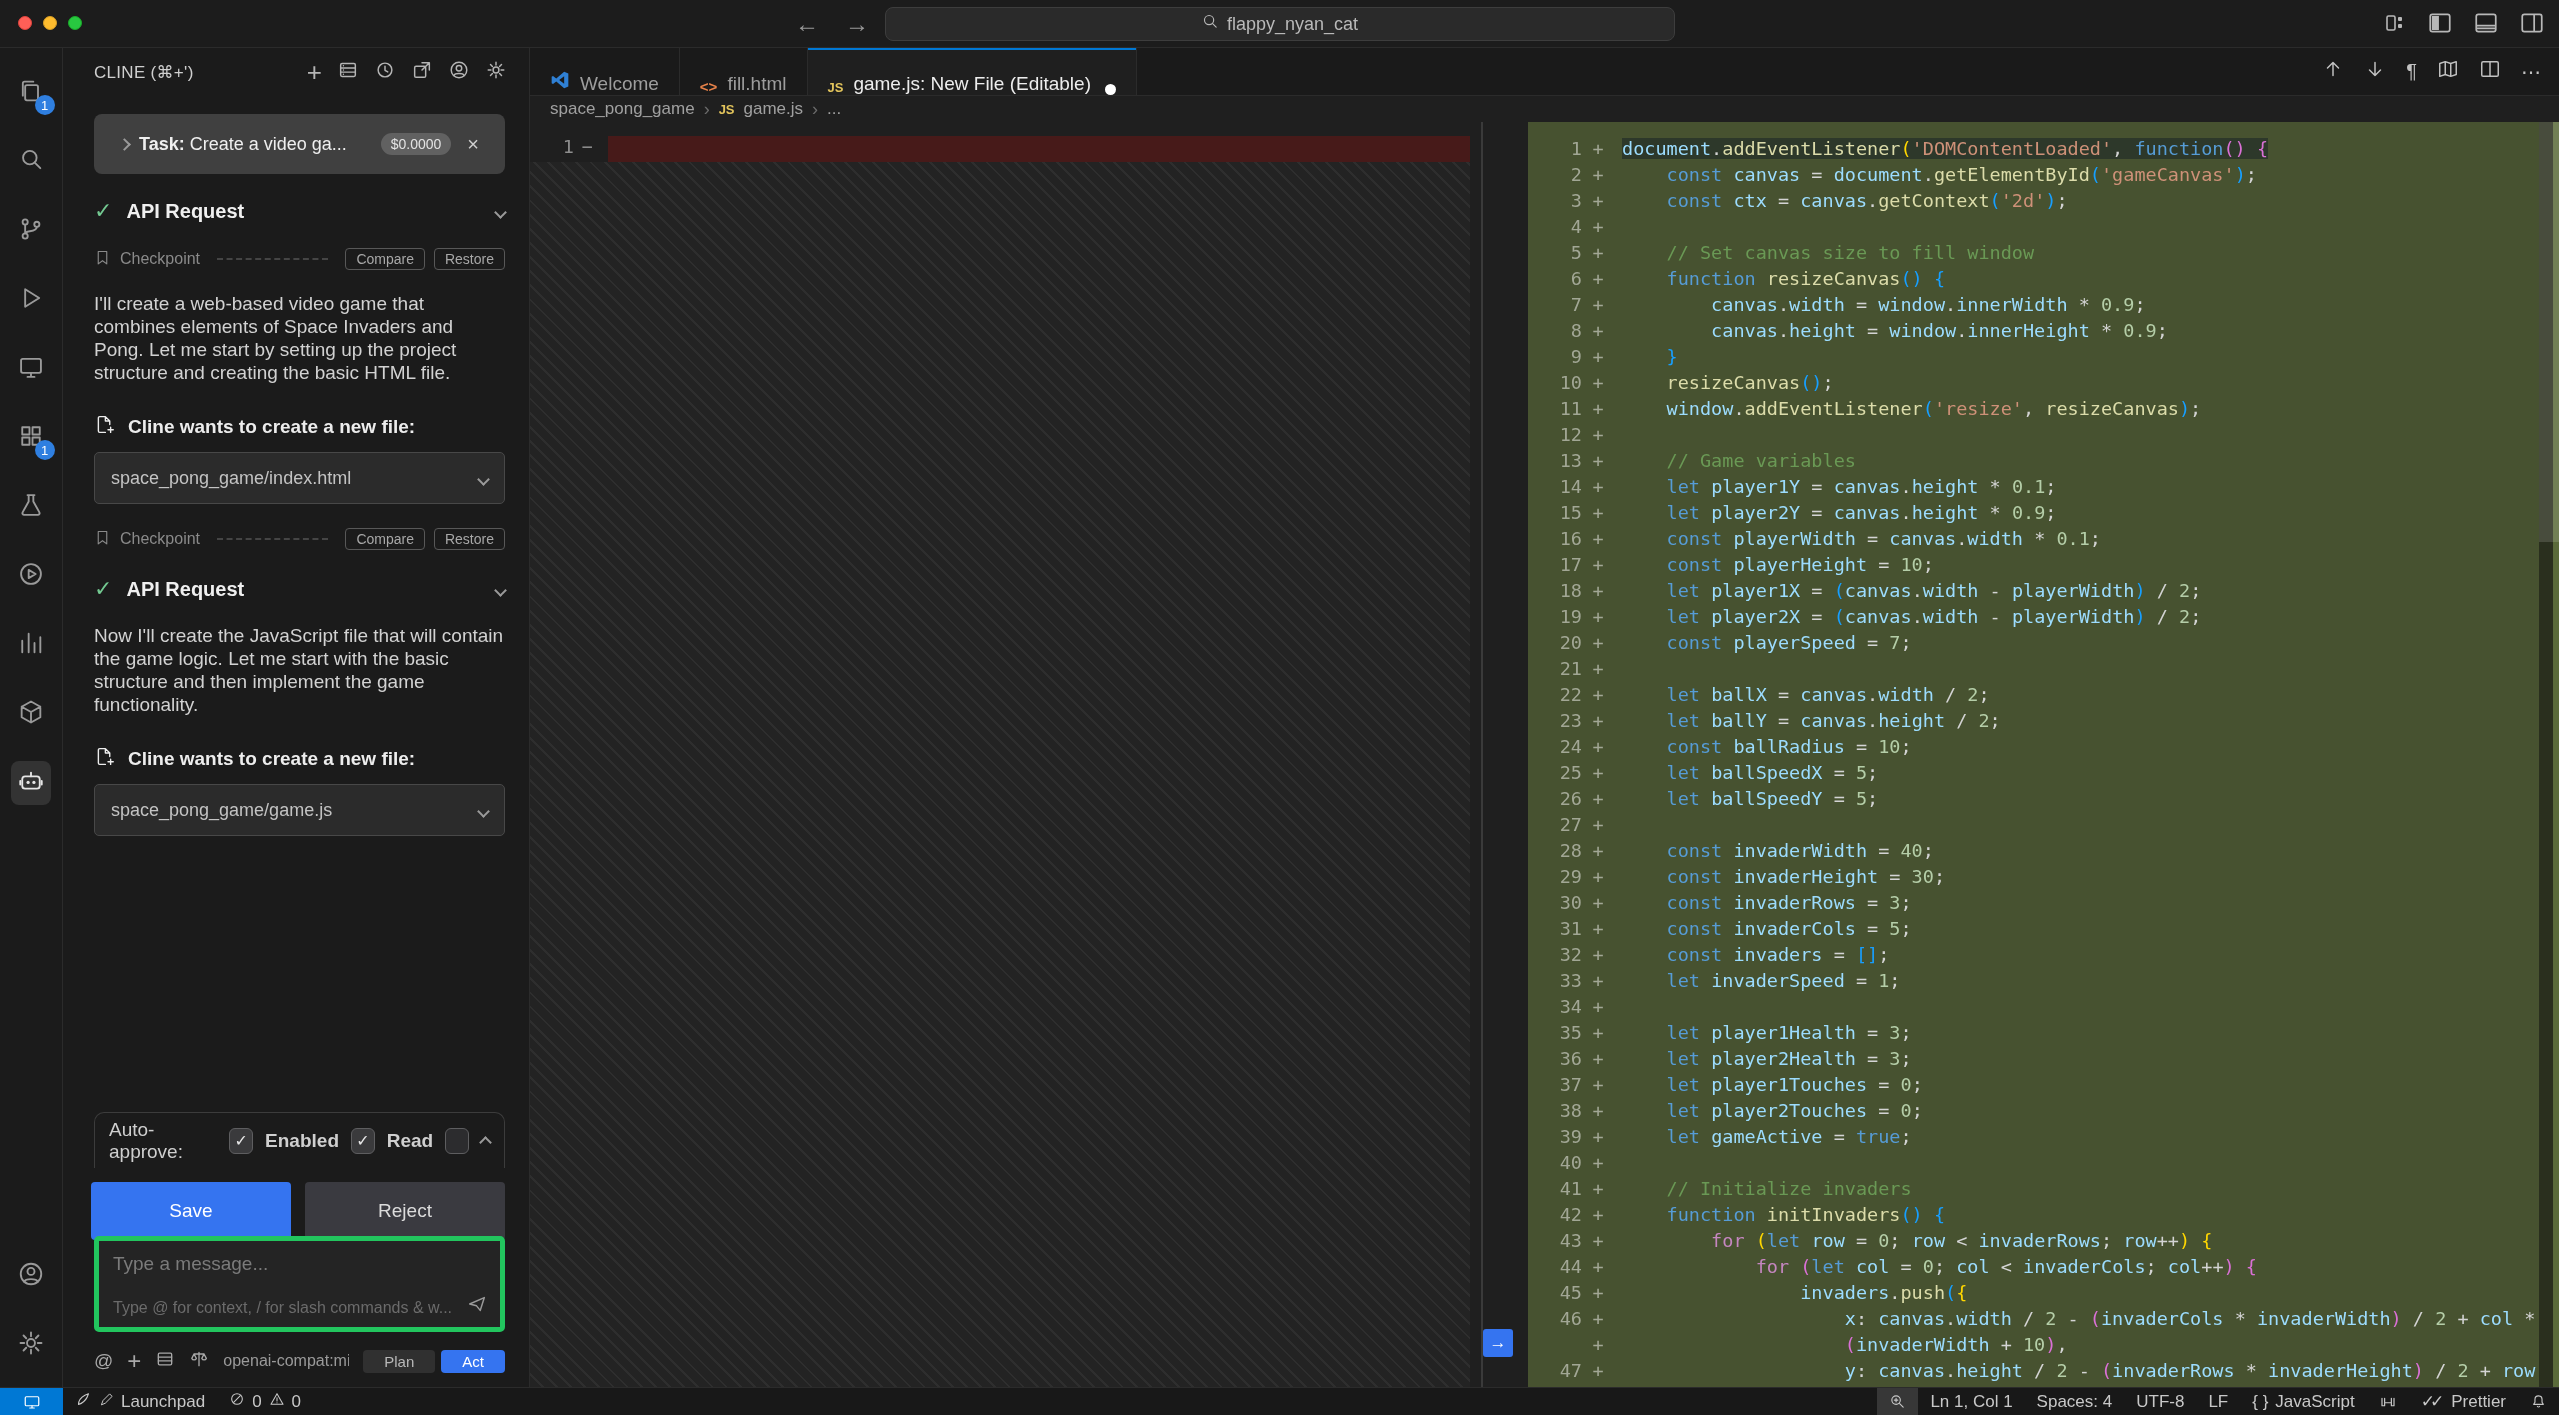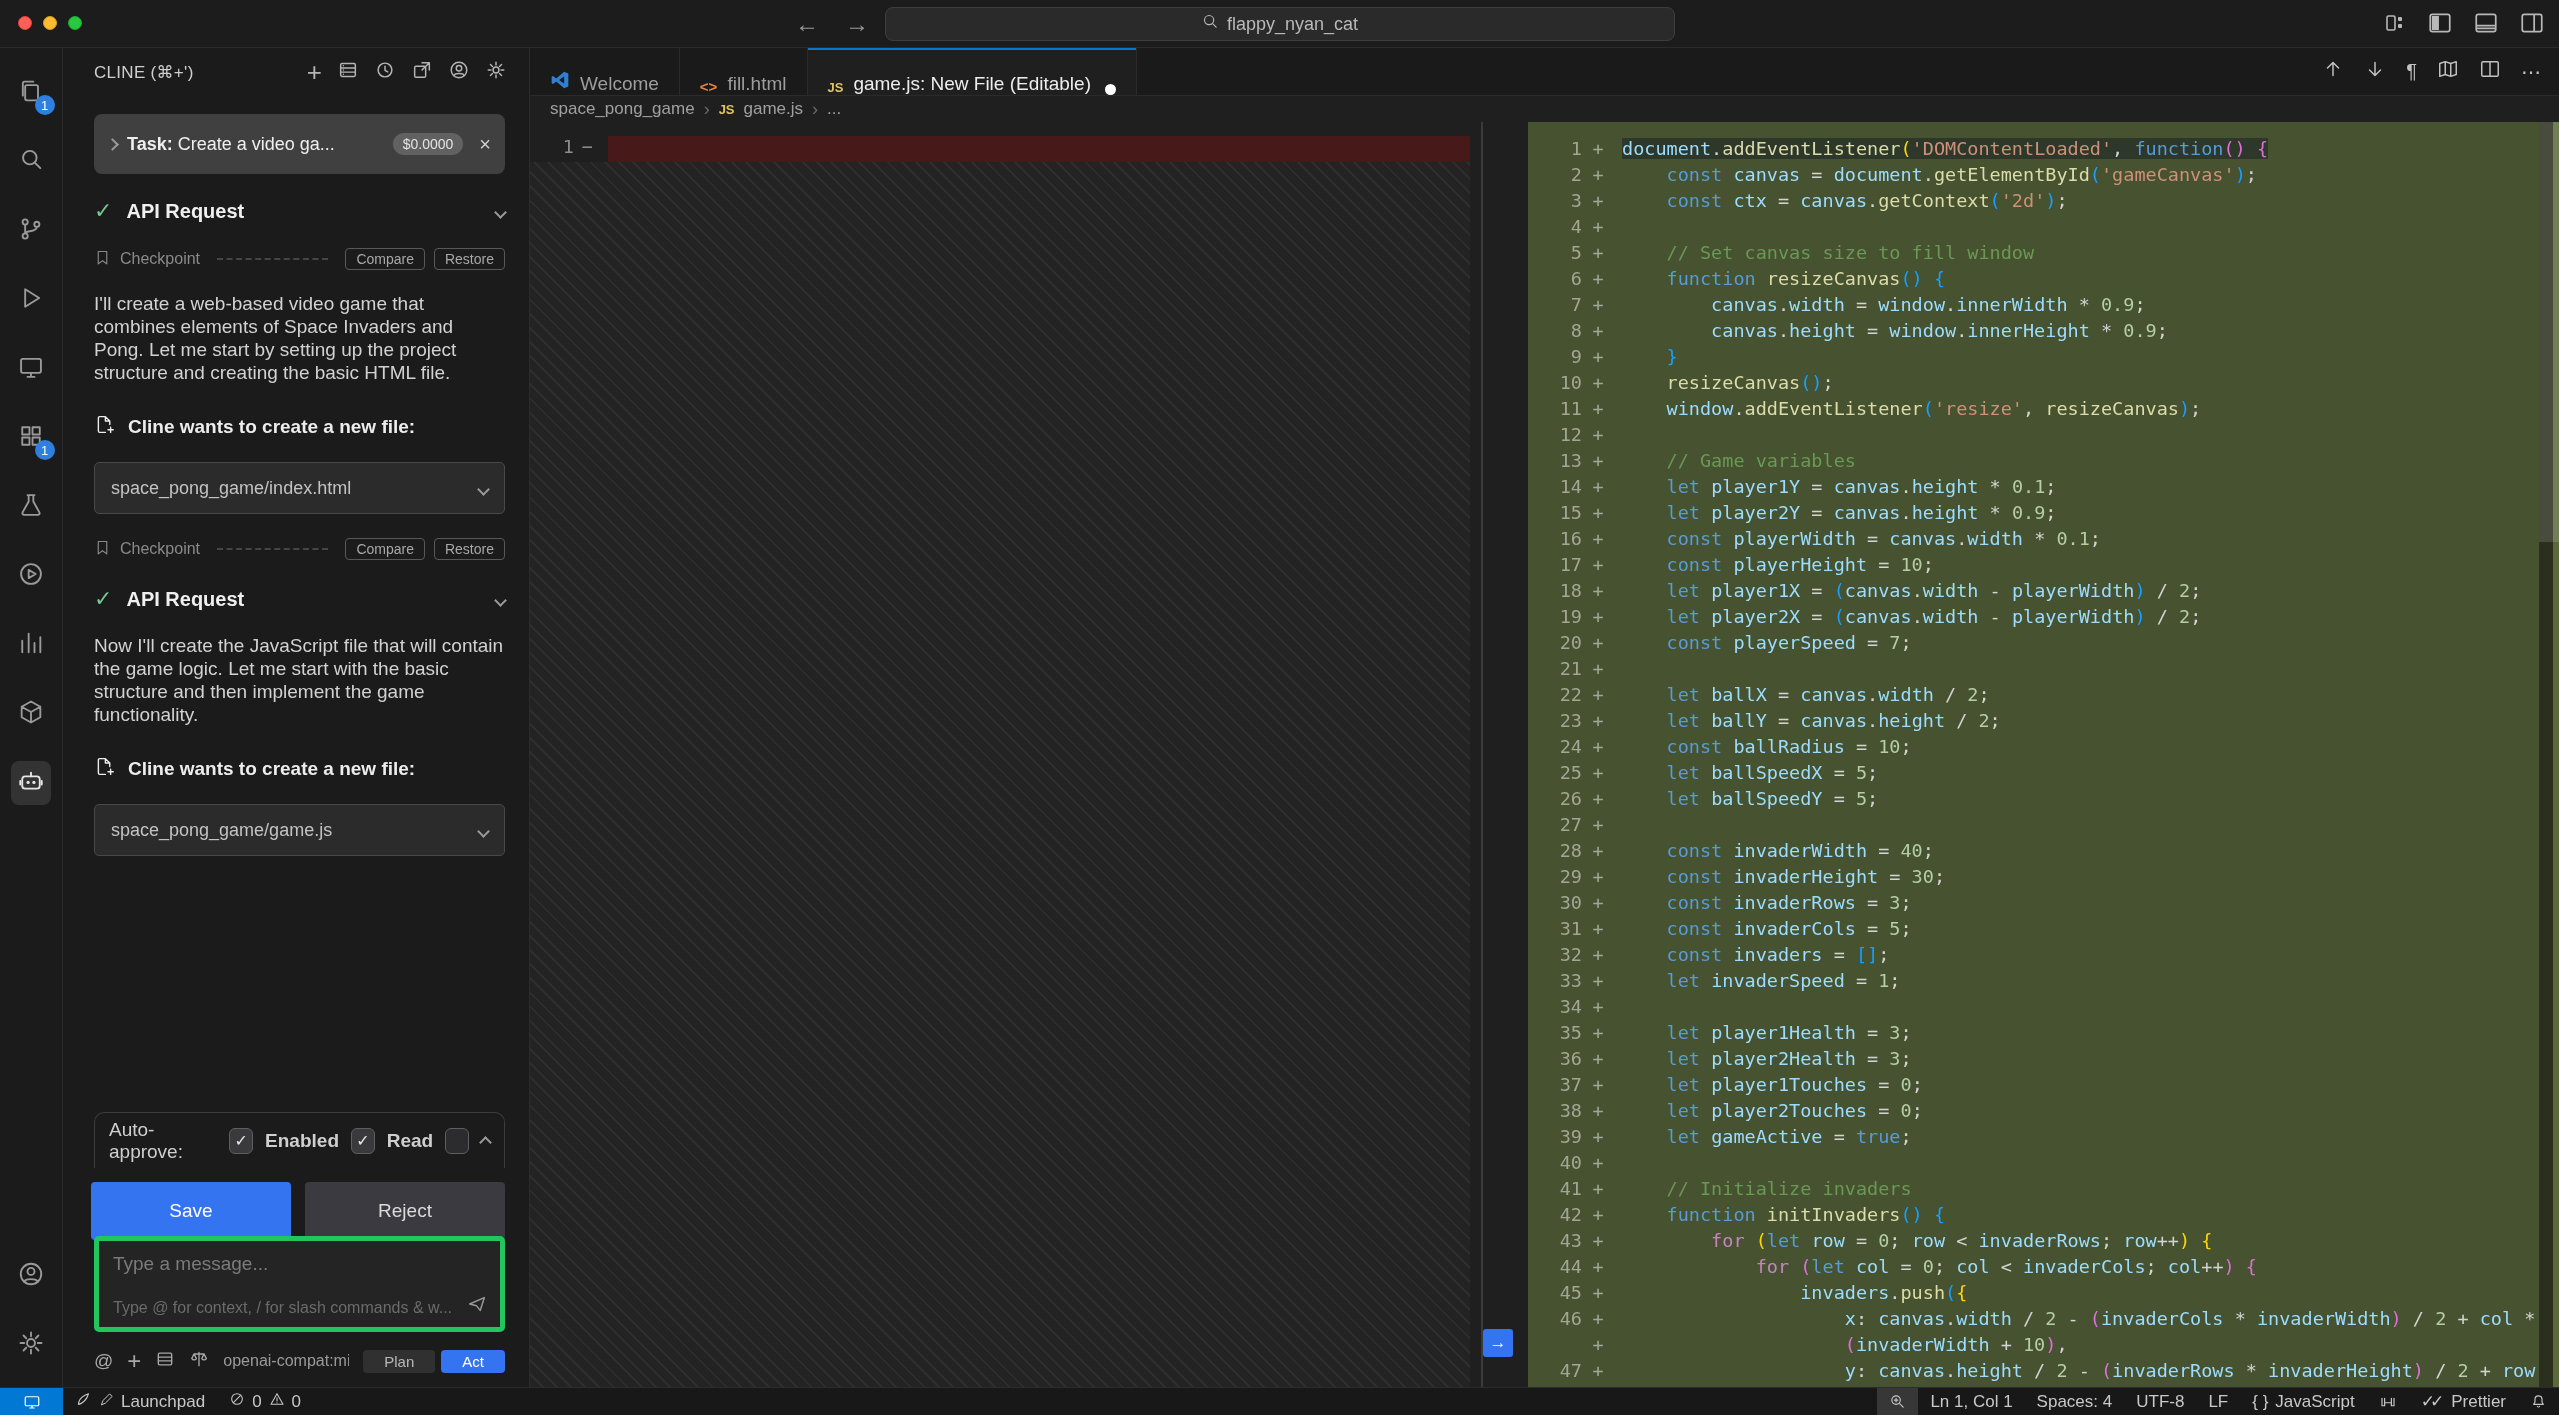--- a/index.html
+++ b/index.html
@@ -22,35 +22,35 @@
   .ab-bottom{margin-top:auto;display:flex;flex-direction:column;padding-bottom:8px;}
   .ab-item{position:relative;width:63px;height:69px;display:flex;align-items:center;justify-content:center;color:#9a9a9a;cursor:pointer;}
   .ab-item.active{color:#e6e6e6;}
   .ab-item.active .ab-box{background:#333;border-radius:8px;padding:6px;}
   .ab-badge{position:absolute;right:8px;bottom:12px;min-width:20px;height:20px;border-radius:10px;background:#2f7fe0;color:#fff;font-size:13px;display:flex;align-items:center;justify-content:center;padding:0 4px;}
   
   .sidebar{position:absolute;left:64px;top:48px;bottom:28px;width:466px;background:#1b1b1b;border-right:1px solid #2b2b2b;}
   .sb-header{position:absolute;left:0;top:0;width:100%;height:48px;display:flex;align-items:center;padding:0 22px 0 30px;}
   .sb-title{font-size:17px;color:#cfcfcf;letter-spacing:.3px;}
   .sb-hicons{margin-left:auto;display:flex;gap:15px;align-items:center;color:#b5b5b5;}
-  .taskcard{position:absolute;left:30px;right:24px;top:66px;height:60px;background:#404040;border-radius:8px;display:flex;align-items:center;padding:0 14px;gap:10px;}
+  .taskcard{position:absolute;left:30px;right:24px;top:66px;height:60px;background:#404040;border-radius:8px;display:flex;align-items:center;padding:0 26px;gap:10px;}
   .taskcard .ttl{font-size:18px;color:#efefef;white-space:nowrap;overflow:hidden;}
   .costpill{margin-left:auto;background:#616161;border-radius:11px;font-size:14px;color:#e3e3e3;padding:3px 10px;white-space:nowrap;}
   .tclose{color:#cfcfcf;font-size:20px;margin-left:6px;}
   .sb-scroll{position:absolute;left:30px;right:24px;top:150px;bottom:0;font-size:19px;}
   .apirow{display:flex;align-items:center;gap:14px;margin-top:26px;}
   .apirow .chk{color:#73c991;font-size:22px;}
   .apirow .t{font-weight:bold;color:#f0f0f0;font-size:20px;}
   .apirow .chv-wrap{margin-left:auto;}
   .cprow{display:flex;align-items:center;margin-top:24px;color:#8a8a8a;font-size:16px;gap:9px;}
   .dash{flex:1;border-top:2px dashed #454545;margin:0 8px;height:0;}
   .mbtn{font-size:14px;color:#a8a8a8;border:1px solid #585858;border-radius:4px;padding:2px 10px;background:transparent;}
   .para{color:#d2d2d2;font-size:19px;line-height:23px;margin-top:22px;}
   .wantsrow{display:flex;align-items:center;gap:13px;margin-top:30px;font-weight:bold;color:#ededed;font-size:19px;}
-  .filecard{margin-top:22px;height:52px;border:1px solid #484848;background:#2b2b2b;border-radius:5px;display:flex;align-items:center;padding:1px 16px;color:#c3c3c3;font-size:18px;}
+  .filecard{margin-top:12px;height:52px;border:1px solid #484848;background:#2b2b2b;border-radius:5px;display:flex;align-items:center;padding:1px 16px;color:#c3c3c3;font-size:18px;}
   .filecard .chv-wrap{margin-left:auto;}
   .chv{display:inline-block;width:9px;height:9px;border-right:2px solid #9a9a9a;border-bottom:2px solid #9a9a9a;}
   .chv.down{transform:rotate(45deg);}
   .chv.up{transform:rotate(-135deg);}
   .chv.right{transform:rotate(-45deg);}
   .autoapprove{position:absolute;left:30px;right:24px;top:1064px;height:56px;border:1px solid #3c3c3c;border-bottom:none;border-radius:10px 10px 0 0;display:flex;align-items:center;padding:0 14px;gap:12px;font-size:19px;color:#cfcfcf;}
   .cb{width:26px;height:26px;border-radius:6px;background:#3a3a3c;border:1px solid #5e5e60;display:flex;align-items:center;justify-content:center;color:#e8e8e8;font-size:16px;}
   .cb.empty{background:#2c2c2e;color:transparent;}
   .btnrow{position:absolute;left:27px;right:24px;top:1134px;height:58px;display:flex;gap:14px;text-align:right;}
   .btn{flex:1;border-radius:4px;display:flex;align-items:center;justify-content:center;font-size:19px;}

